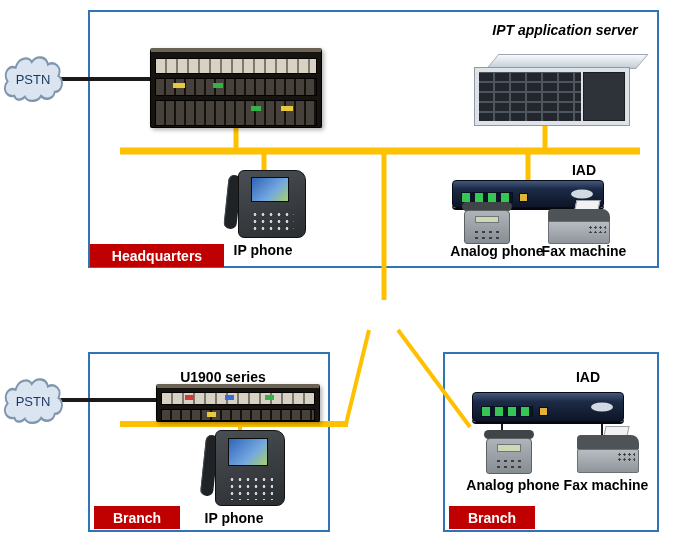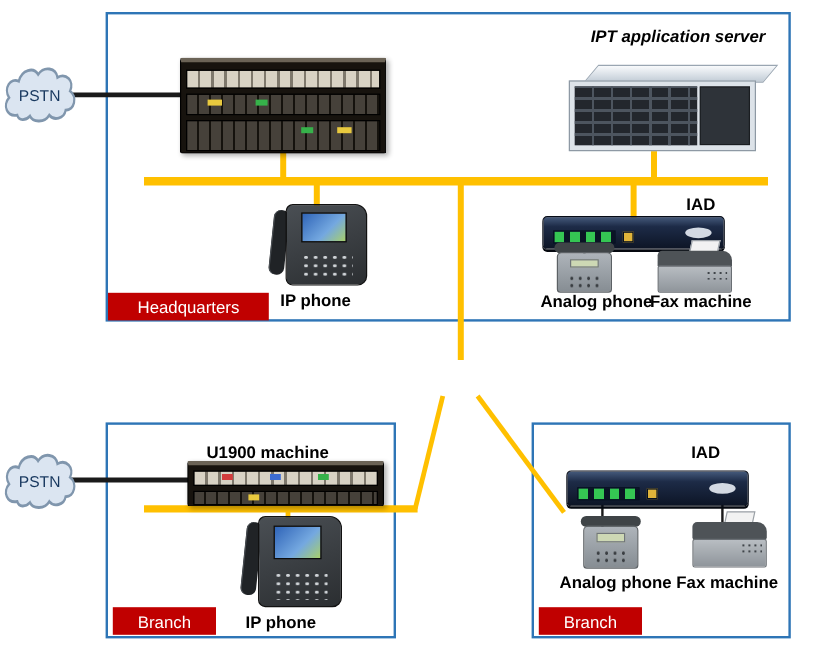--- a/index.html
+++ b/index.html
@@ -5,21 +5,21 @@
   * { margin:0; padding:0; box-sizing:border-box; }
   body { background:#ffffff; }
   .canvas {
     position:relative; width:683px; height:540px; background:#ffffff;
     font-family:"Liberation Sans", sans-serif; overflow:hidden;
   }
   .zone { position:absolute; border:2px solid #2E75B6; background:#ffffff; z-index:1; }
   .wires { position:absolute; left:0; top:0; z-index:2; }
   .lbl { position:absolute; z-index:4; font-size:14px; font-weight:bold; color:#000; text-align:center; line-height:1.15; }
   .badge {
-    position:absolute; z-index:5; background:#C00000; color:#FFFFFF; font-weight:normal; font-size:14px;
+    position:absolute; z-index:5; background:#C00000; color:#FFFFFF; font-weight:bold; font-size:14px;
     display:flex; align-items:center; justify-content:center;
   }
   .cloud-wrap { position:absolute; z-index:3; }
   .cloud-wrap svg { display:block; width:100%; height:100%; }
   .cloud-label { position:absolute; inset:0; display:flex; align-items:center; justify-content:center; font-weight:normal; z-index:4; }
   .pstn-label { color:#17375E; font-size:13px; }
   .wan-label { color:#000; font-size:14px; }
 
   .device { position:absolute; z-index:3; }
 
@@ -178,21 +178,21 @@
     <div class="fax-top"></div>
     <div class="fax-body"></div>
     <div class="fax-keys"></div>
   </div>
 
   <div class="badge" style="left:90px; top:244px; width:134px; height:23px;">Headquarters</div>
   <div class="lbl" style="left:222px; top:242px; width:82px;">IP phone</div>
   <div class="lbl" style="left:445px; top:243px; width:104px;">Analog phone</div>
   <div class="lbl" style="left:541px; top:243px; width:86px;">Fax machine</div>
 
-  <div class="lbl" style="left:158px; top:369px; width:130px;">U1900 machine</div>
+  <div class="lbl" style="left:158px; top:369px; width:130px;">U1900 series</div>
 
   <div class="device chassis" style="left:156px; top:384px; width:164px; height:38px;">
     <div class="crow light" style="top:4px; height:13px;"></div>
     <div class="crow dark" style="top:21px; height:12px;"></div>
     <i class="chip-r" style="left:28px; top:7px; width:9px;"></i>
     <i class="chip-b" style="left:68px; top:7px; width:9px;"></i>
     <i class="chip-g" style="left:108px; top:7px; width:9px;"></i>
     <i class="chip-y" style="left:50px; top:24px; width:9px;"></i>
   </div>
 

